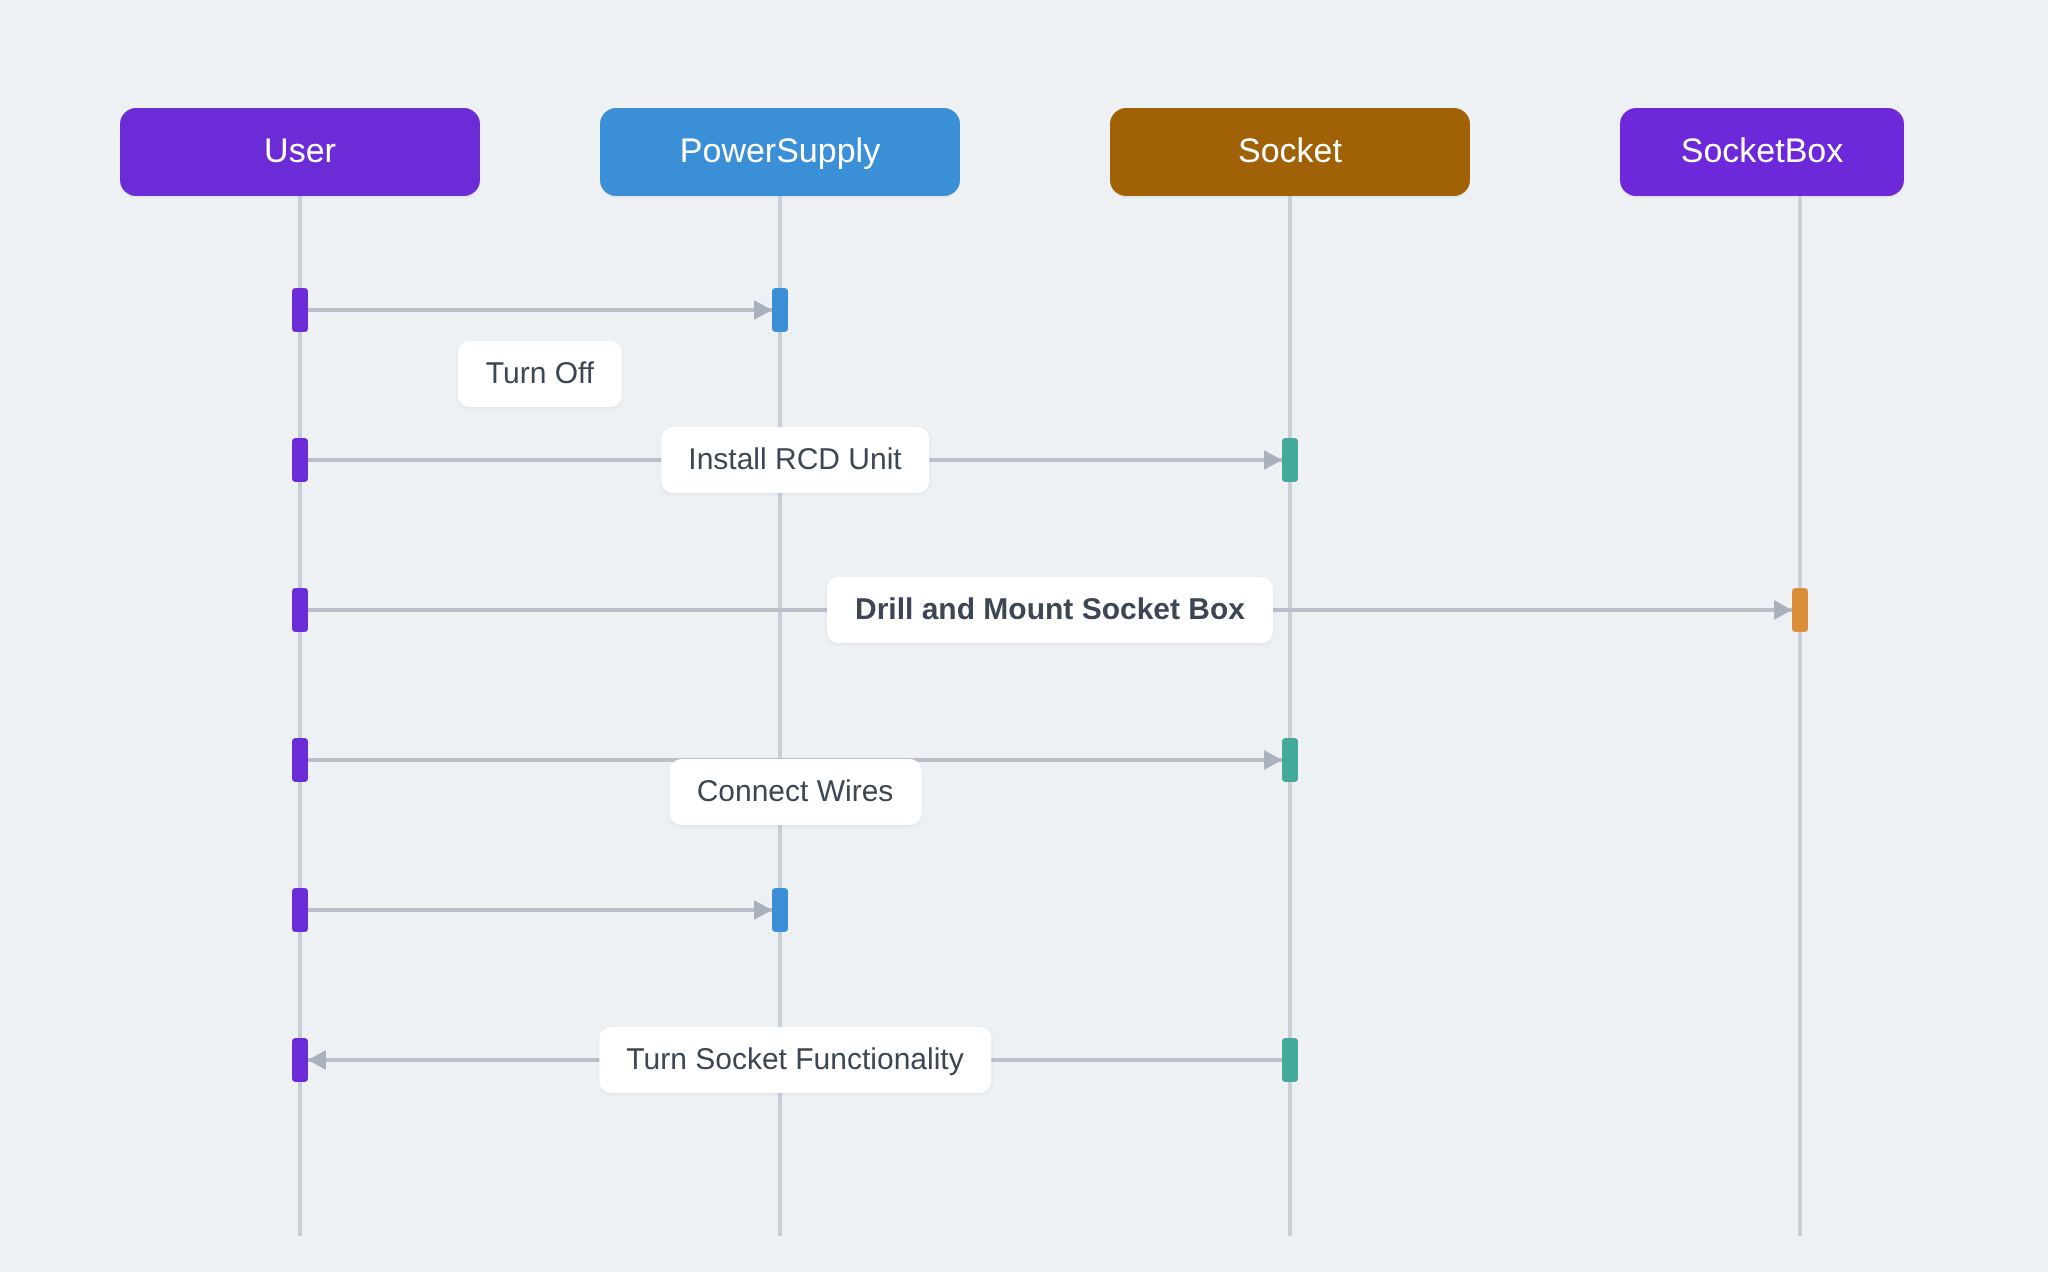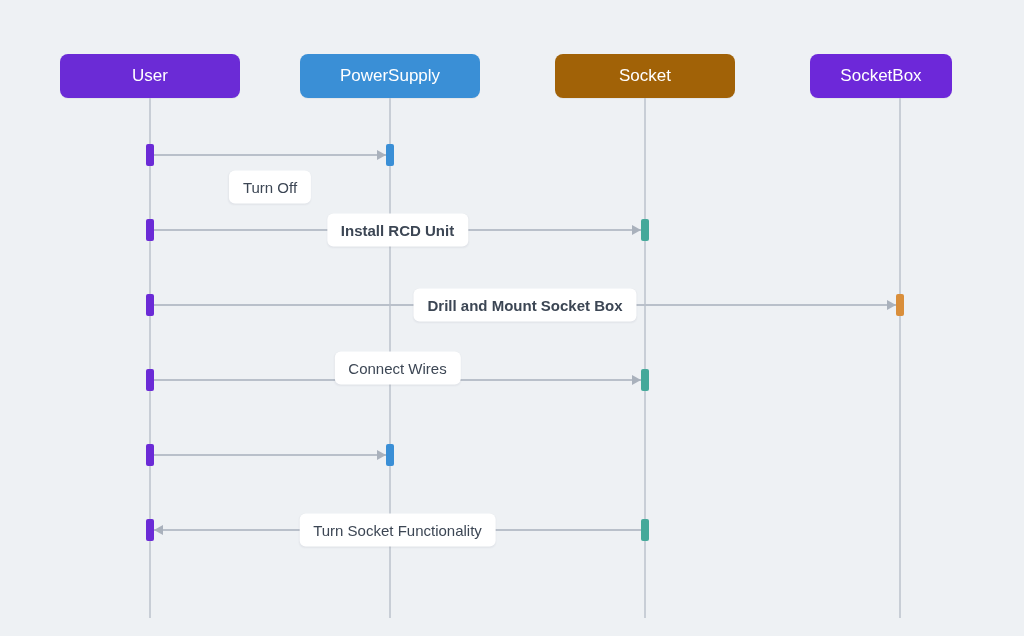--- a/index.html
+++ b/index.html
@@ -87,31 +87,31 @@
     <div class="lifeline" style="left: 899px;"></div>
     <div class="activation" style="left: 146px; top: 144px; background: rgb(107, 43, 214);"></div>
     <div class="activation" style="left: 386px; top: 144px; background: rgb(58, 143, 214);"></div>
     <div class="msg-line" style="left: 154px; top: 154px; width: 232px;"></div>
     <div class="arrowhead right" style="top: 150px; left: 377px;"></div>
     <div class="msg-label" style="left: 270px; top: 155px; margin-top: 32px;">Turn Off</div>
     <div class="activation" style="left: 146px; top: 219px; background: rgb(107, 43, 214);"></div>
     <div class="activation" style="left: 641px; top: 219px; background: rgb(69, 169, 154);"></div>
     <div class="msg-line" style="left: 154px; top: 229px; width: 487px;"></div>
     <div class="arrowhead right" style="top: 225px; left: 632px;"></div>
-    <div class="msg-label" style="left: 397.5px; top: 230px; font-weight: bold;">Install RCD Unit</div>
+    <div class="msg-label" style="left: 397.5px; top: 230px;">Install RCD Unit</div>
     <div class="activation" style="left: 146px; top: 294px; background: rgb(107, 43, 214);"></div>
     <div class="activation" style="left: 896px; top: 294px; background: rgb(217, 142, 58);"></div>
     <div class="msg-line" style="left: 154px; top: 304px; width: 742px;"></div>
     <div class="arrowhead right" style="top: 300px; left: 887px;"></div>
     <div class="msg-label" style="left: 525px; top: 305px; font-weight: bold;">Drill and Mount Socket Box</div>
     <div class="activation" style="left: 146px; top: 369px; background: rgb(107, 43, 214);"></div>
     <div class="activation" style="left: 641px; top: 369px; background: rgb(69, 169, 154);"></div>
     <div class="msg-line" style="left: 154px; top: 379px; width: 487px;"></div>
     <div class="arrowhead right" style="top: 375px; left: 632px;"></div>
-    <div class="msg-label" style="left: 397.5px; top: 368px;">Connect Wires</div>
+    <div class="msg-label" style="left: 397.5px; top: 396px;">Connect Wires</div>
     <div class="activation" style="left: 146px; top: 444px; background: rgb(107, 43, 214);"></div>
     <div class="activation" style="left: 386px; top: 444px; background: rgb(58, 143, 214);"></div>
     <div class="msg-line" style="left: 154px; top: 454px; width: 232px;"></div>
     <div class="arrowhead right" style="top: 450px; left: 377px;"></div>
     <div class="activation" style="left: 641px; top: 519px; background: rgb(69, 169, 154);"></div>
     <div class="activation" style="left: 146px; top: 519px; background: rgb(107, 43, 214);"></div>
     <div class="msg-line" style="left: 154px; top: 529px; width: 487px;"></div>
     <div class="arrowhead left" style="top: 525px; left: 154px;"></div>
     <div class="msg-label" style="left: 397.5px; top: 530px;">Turn Socket Functionality</div>
   </div>

